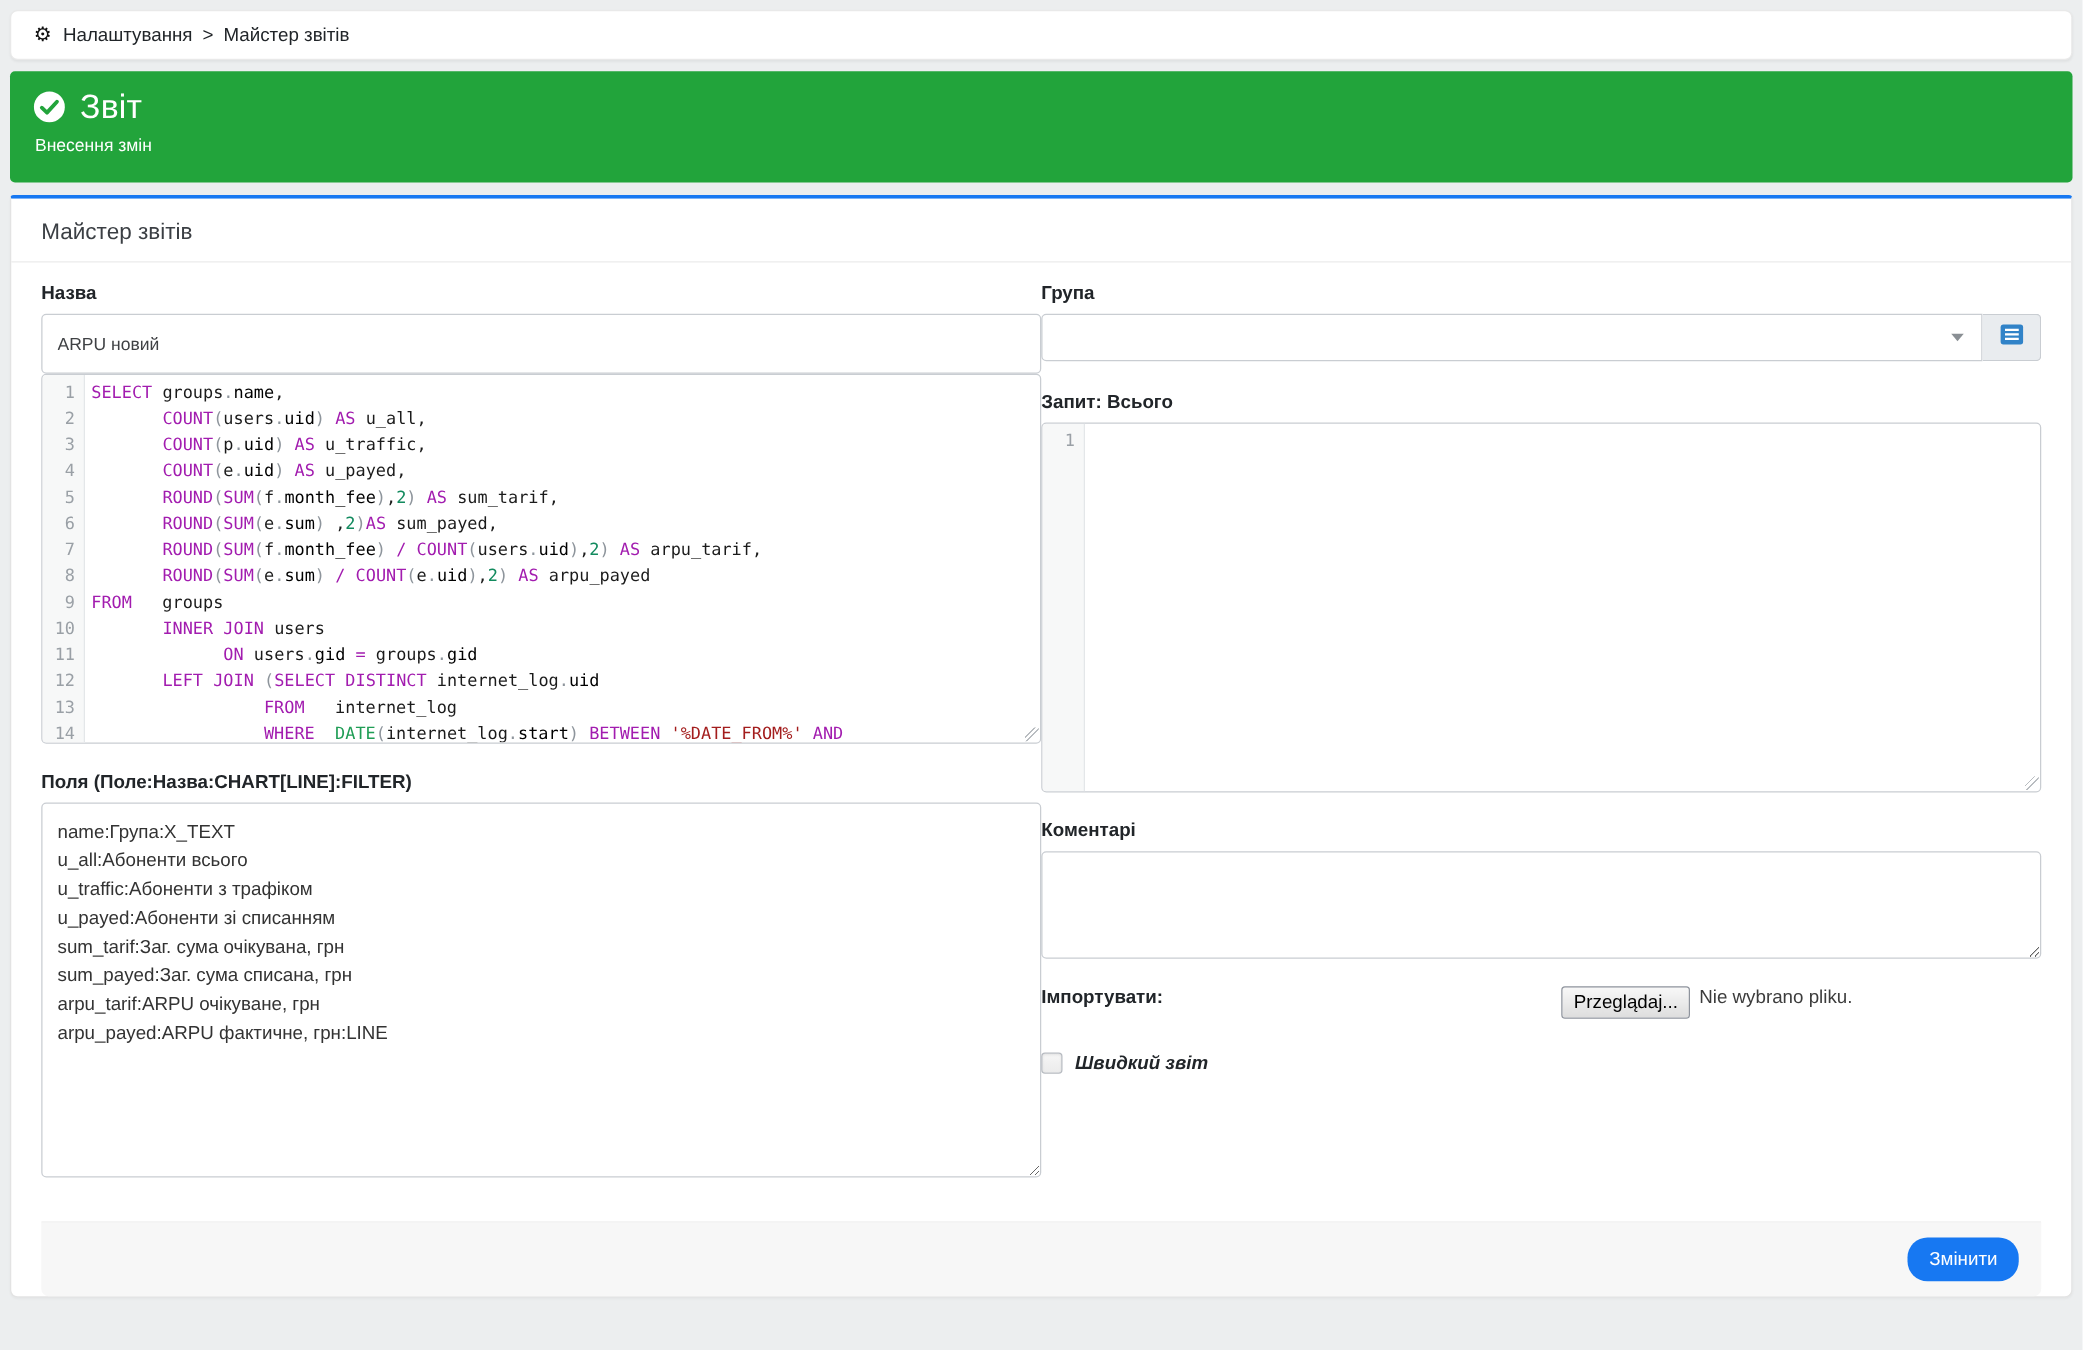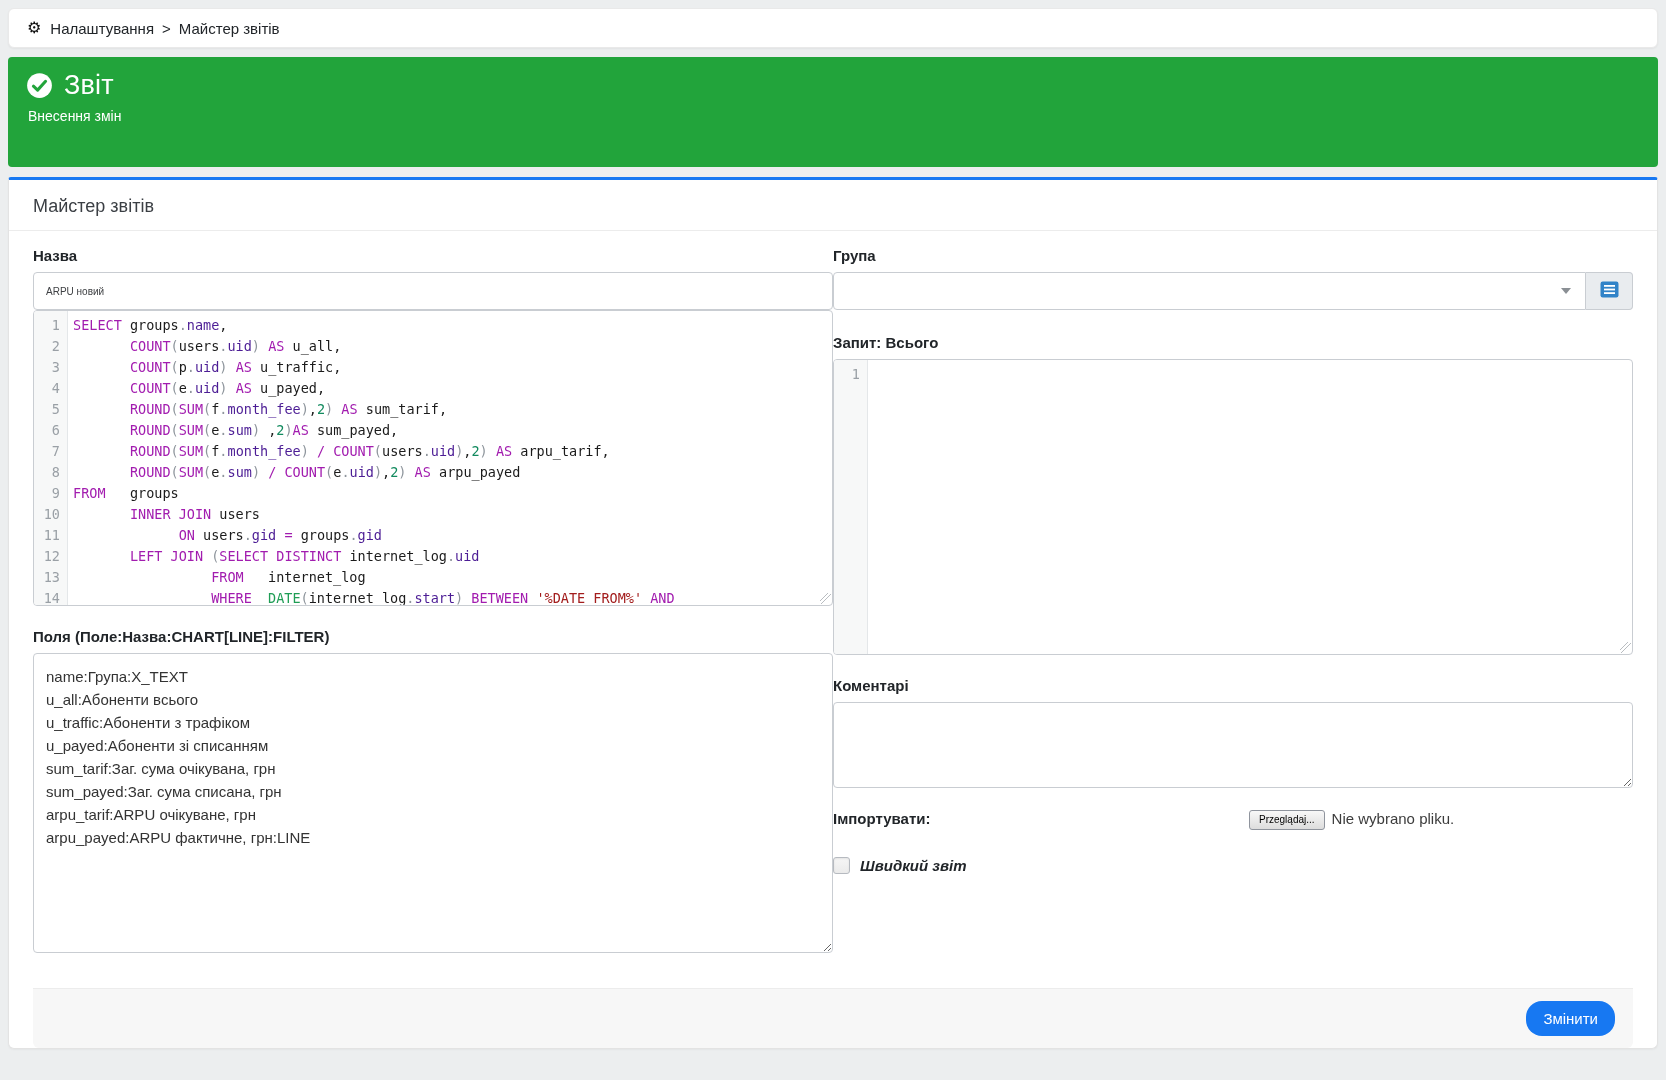--- a/index.html
+++ b/index.html
@@ -33,21 +33,21 @@
     color: #111;
   }
   .crumb-sep { margin: 0 8px; color: #212529; }
 
   
   .banner {
     border-radius: 4px;
     padding: 13px 18px 15px;
     margin-bottom: 10px;
     color: #fff;
-    height: 110px;
+    height: 89px;
   }
   .banner-title-row { display: flex; align-items: center; gap: 11px; }
   .banner-title-row svg { display: block; }
   .banner-title { font-size: 27px; font-weight: 400; letter-spacing: .2px; }
   .banner-sub { font-size: 14px; margin-top: 7px; margin-left: 2px; }
 
   
   .panel {
     background: #fff;
     border: 1px solid #e3e3e3;
@@ -73,25 +73,25 @@
     font-size: 15px;
     font-weight: bold;
     margin-bottom: 8px;
     color: #212529;
   }
   .mt24 { margin-top: 24px; }
   .mt22 { margin-top: 22px; }
 
   .text-input {
     width: 100%;
-    height: 38px;
+    height: 48px;
     border: 1px solid #c9cdd2;
     border-radius: 4px;
     padding: 0 12px;
-    font-size: 10px;
+    font-size: 14px;
     font-family: "Liberation Sans", sans-serif;
     color: #3f4144;
     background: #fff;
     outline: none;
   }
 
   
   .group-row { display: flex; }
   .select-box {
     flex: 1;
@@ -154,21 +154,21 @@
     color: #1b1b1b;
   }
   .ed-grip {
     position: absolute;
     right: 1px; bottom: 1px;
     width: 11px; height: 11px;
     background:
       linear-gradient(135deg, transparent 0 5px, #b9bdc1 5px 6px, transparent 6px 8px, #b9bdc1 8px 9px, transparent 9px);
   }
   .tok-k { color: #a21caf; }
-  .tok-f { color: #4c1d95; }
+  .tok-f { color: #000000; }
   .tok-d { color: #8e959c; }
   .tok-n { color: #128a5e; }
   .tok-b { color: #1f9d55; }
   .tok-s { color: #a31d1d; }
   .tok-o { color: #a21caf; }
   .tok-t { color: #1b1b1b; }
 
   
   textarea.ta {
     width: 100%;
@@ -193,21 +193,21 @@
     align-items: flex-start;
     font-size: 15px;
   }
   .import-label { width: 52%; font-weight: bold; }
   .file-btn {
     display: inline-block;
     border: 1px solid #8f949d;
     border-radius: 3px;
     background: linear-gradient(#f8f8f8, #dddddd);
     padding: 3px 9px 4px;
-    font-size: 10px;
+    font-size: 15px;
     color: #000;
     margin-right: 7px;
     cursor: pointer;
     white-space: nowrap;
   }
   .file-status { color: #3c3c3c; white-space: nowrap; }
 
   
   .check-row {
     margin-top: 27px;

